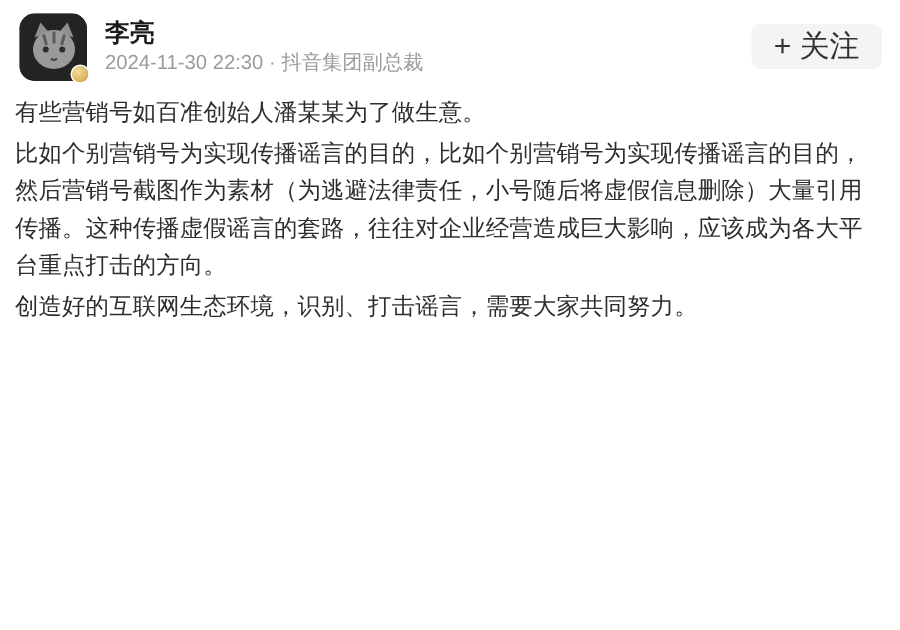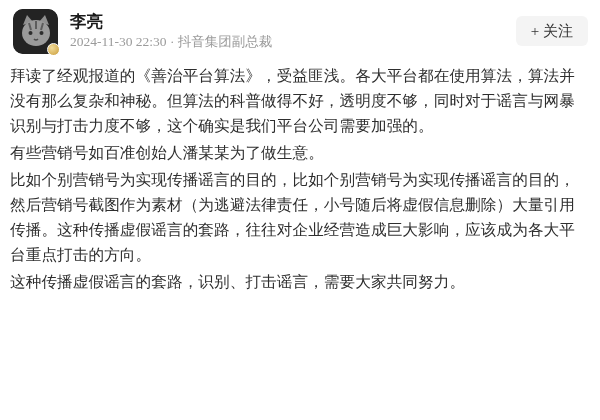--- a/index.html
+++ b/index.html
@@ -7,21 +7,20 @@
     width: 600px; height: 420px;
     background: #ffffff;
     font-family: "Liberation Sans", "DejaVu Sans", sans-serif;
     overflow: hidden;
   }
   .post-card {
     width: 600px; height: 420px;
     padding: 0 10px;
     position: relative;
     background: #ffffff;
-    font-family: Liberation Serif, serif;
   }
   
   .post-header {
     padding-top: 9px;
     display: flex;
     align-items: flex-start;
     position: relative;
     height: 54px;
   }
   .avatar {
@@ -56,21 +55,21 @@
     color: #9b9b9b;
     line-height: 18px;
     margin-top: 1px;
   }
   .follow-button {
     position: absolute;
     right: 2px; top: 16px;
     border: none;
     background: #f4f4f4;
     color: #333333;
-    font-size: 15px;
+    font-size: 20px;
     font-family: inherit;
     padding: 6px 15px;
     border-radius: 6px;
     cursor: pointer;
     line-height: 18px;
   }
   
   .post-body {
     margin-top: 9px;
     color: #2e2e2e;
@@ -109,19 +108,18 @@
 
     <div class="author-block">
       <div class="author-name">李亮</div>
       <div class="post-meta">2024-11-30 22:30 · 抖音集团副总裁</div>
     </div>
 
     <button class="follow-button">+ 关注</button>
   </div>
 
   <div class="post-body">
-      <p>拜读了经观报道的《善治平台算法》，受益匪浅。各大平台都在使用算法，算法并没有那么复杂和神秘。但算法的科普做得不好，透明度不够，同时对于谣言与网暴识别与打击力度不够，这个确实是我们平台公司需要加强的。</p>
       <p>有些营销号如百准创始人潘某某为了做生意。</p>
       <p>比如个别营销号为实现传播谣言的目的，比如个别营销号为实现传播谣言的目的，然后营销号截图作为素材（为逃避法律责任，小号随后将虚假信息删除）大量引用传播。这种传播虚假谣言的套路，往往对企业经营造成巨大影响，应该成为各大平台重点打击的方向。</p>
-      <p>这种传播虚假谣言的套路，识别、打击谣言，需要大家共同努力。</p>
+      <p>创造好的互联网生态环境，识别、打击谣言，需要大家共同努力。</p>
     </div>
 
 </div>
 
 </body></html>

